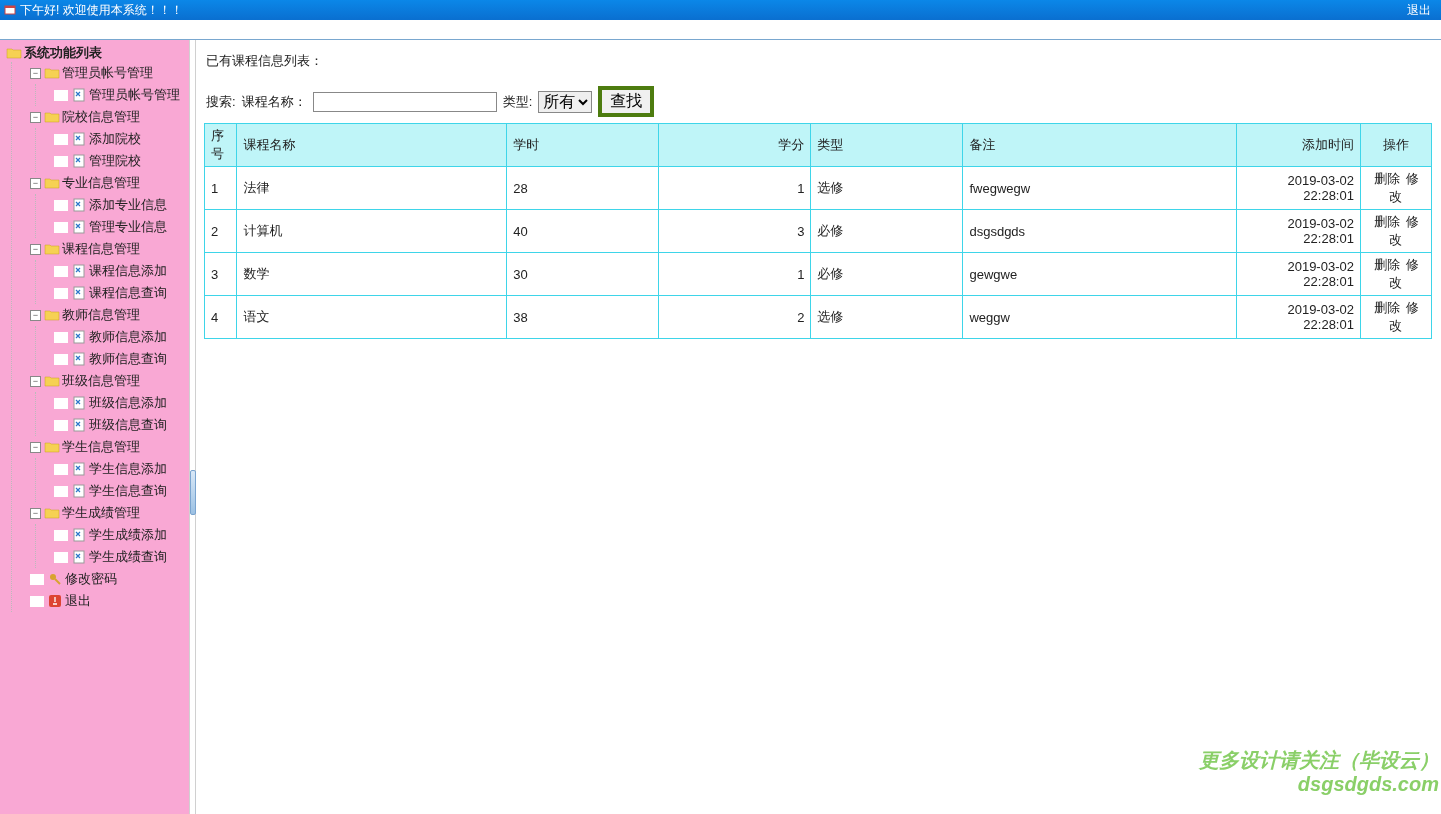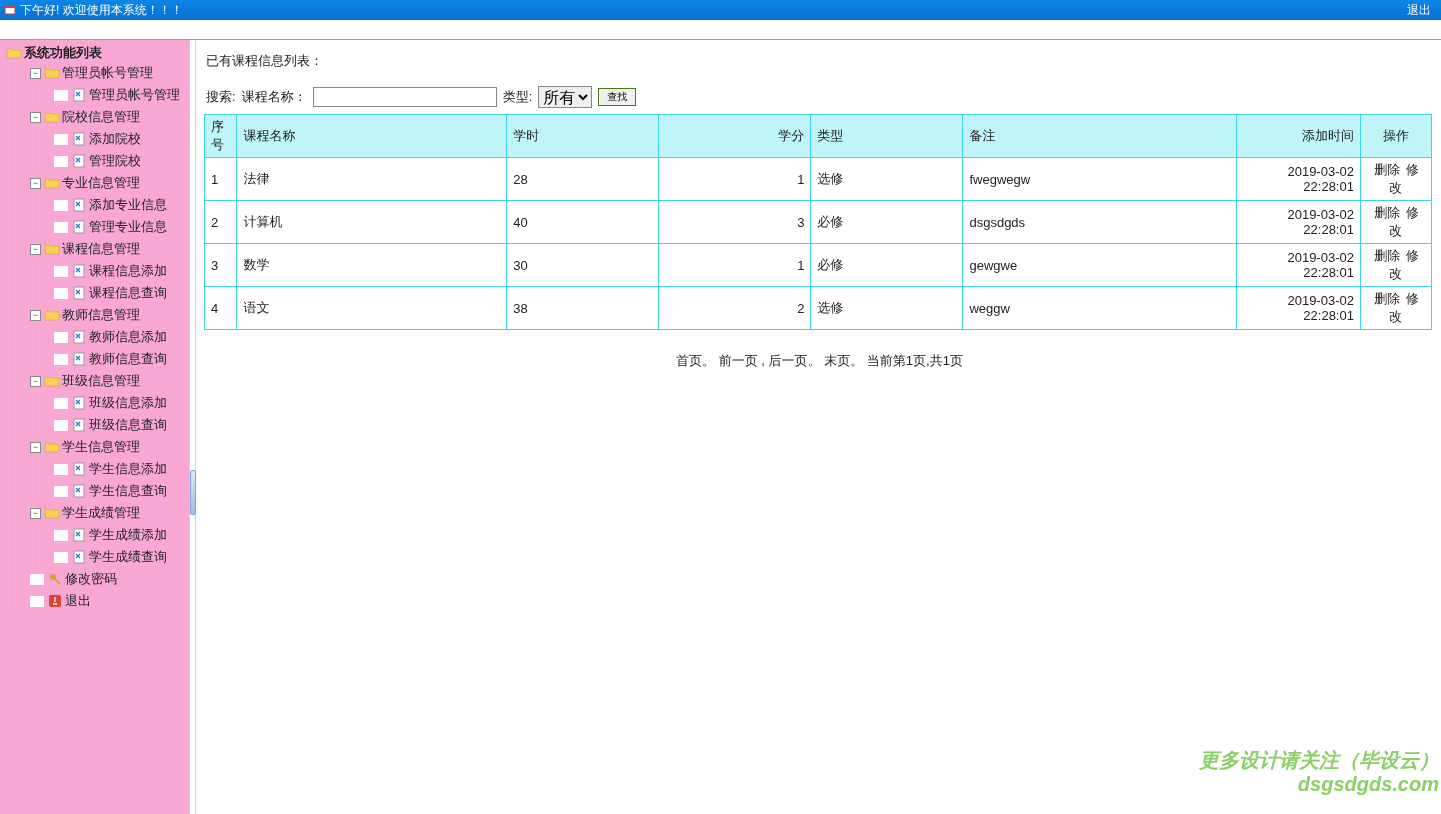--- a/index.html
+++ b/index.html
@@ -90,21 +90,21 @@
   
   .section-title { margin: 2px 0 12px 2px; }
   .search-row { margin: 16px 0 6px 2px; display: flex; align-items: center; gap: 6px; }
   .search-row input[type=text] {
     width: 184px; height: 20px; border: 1px solid #888; padding: 0 3px; font-size: 13px;
   }
   .search-row select {
     height: 22px; border: 1px solid #888; font-size: 16px;
   }
   .search-row button, .print-btn {
-    border: 1px solid #4d7c0f; background: #f0f0f0; padding: 1px 8px; font-size: 10px; cursor: pointer;
+    border: 4px solid #4d7c0f; background: #f0f0f0; padding: 1px 8px; font-size: 16px; cursor: pointer;
   }
   table.data {
     border-collapse: collapse; width: 1228px; margin: 0 0 10px 0;
   }
   table.data th, table.data td {
     border: 1px solid #3ed5e9;
     padding: 3px 6px;
     text-align: left;
     font-weight: normal;
     font-size: 13px;
@@ -544,27 +544,19 @@
             <td class="c-credit">2</td>
             <td class="c-type">选修</td>
             <td class="c-note">weggw</td>
             <td class="c-time">2019-03-02 22:28:01</td>
             <td class="c-op op"><a>删除</a> <a>修改</a></td>
           </tr>
         </tbody>
     </table>
 
 
-    <div class="pager">
-      <a>首页。</a>
-      <a>前一页</a>
-      <span> , </span>
-      <a>后一页。</a>
-      <a>末页。</a>
-      <span>当前第1页,共1页</span>
-    </div>
 
     <div class="watermark">
       <div>更多设计请关注（毕设云）</div>
       <div>dsgsdgds.com</div>
     </div>
   </div>
 </div>
 
 </body></html>

